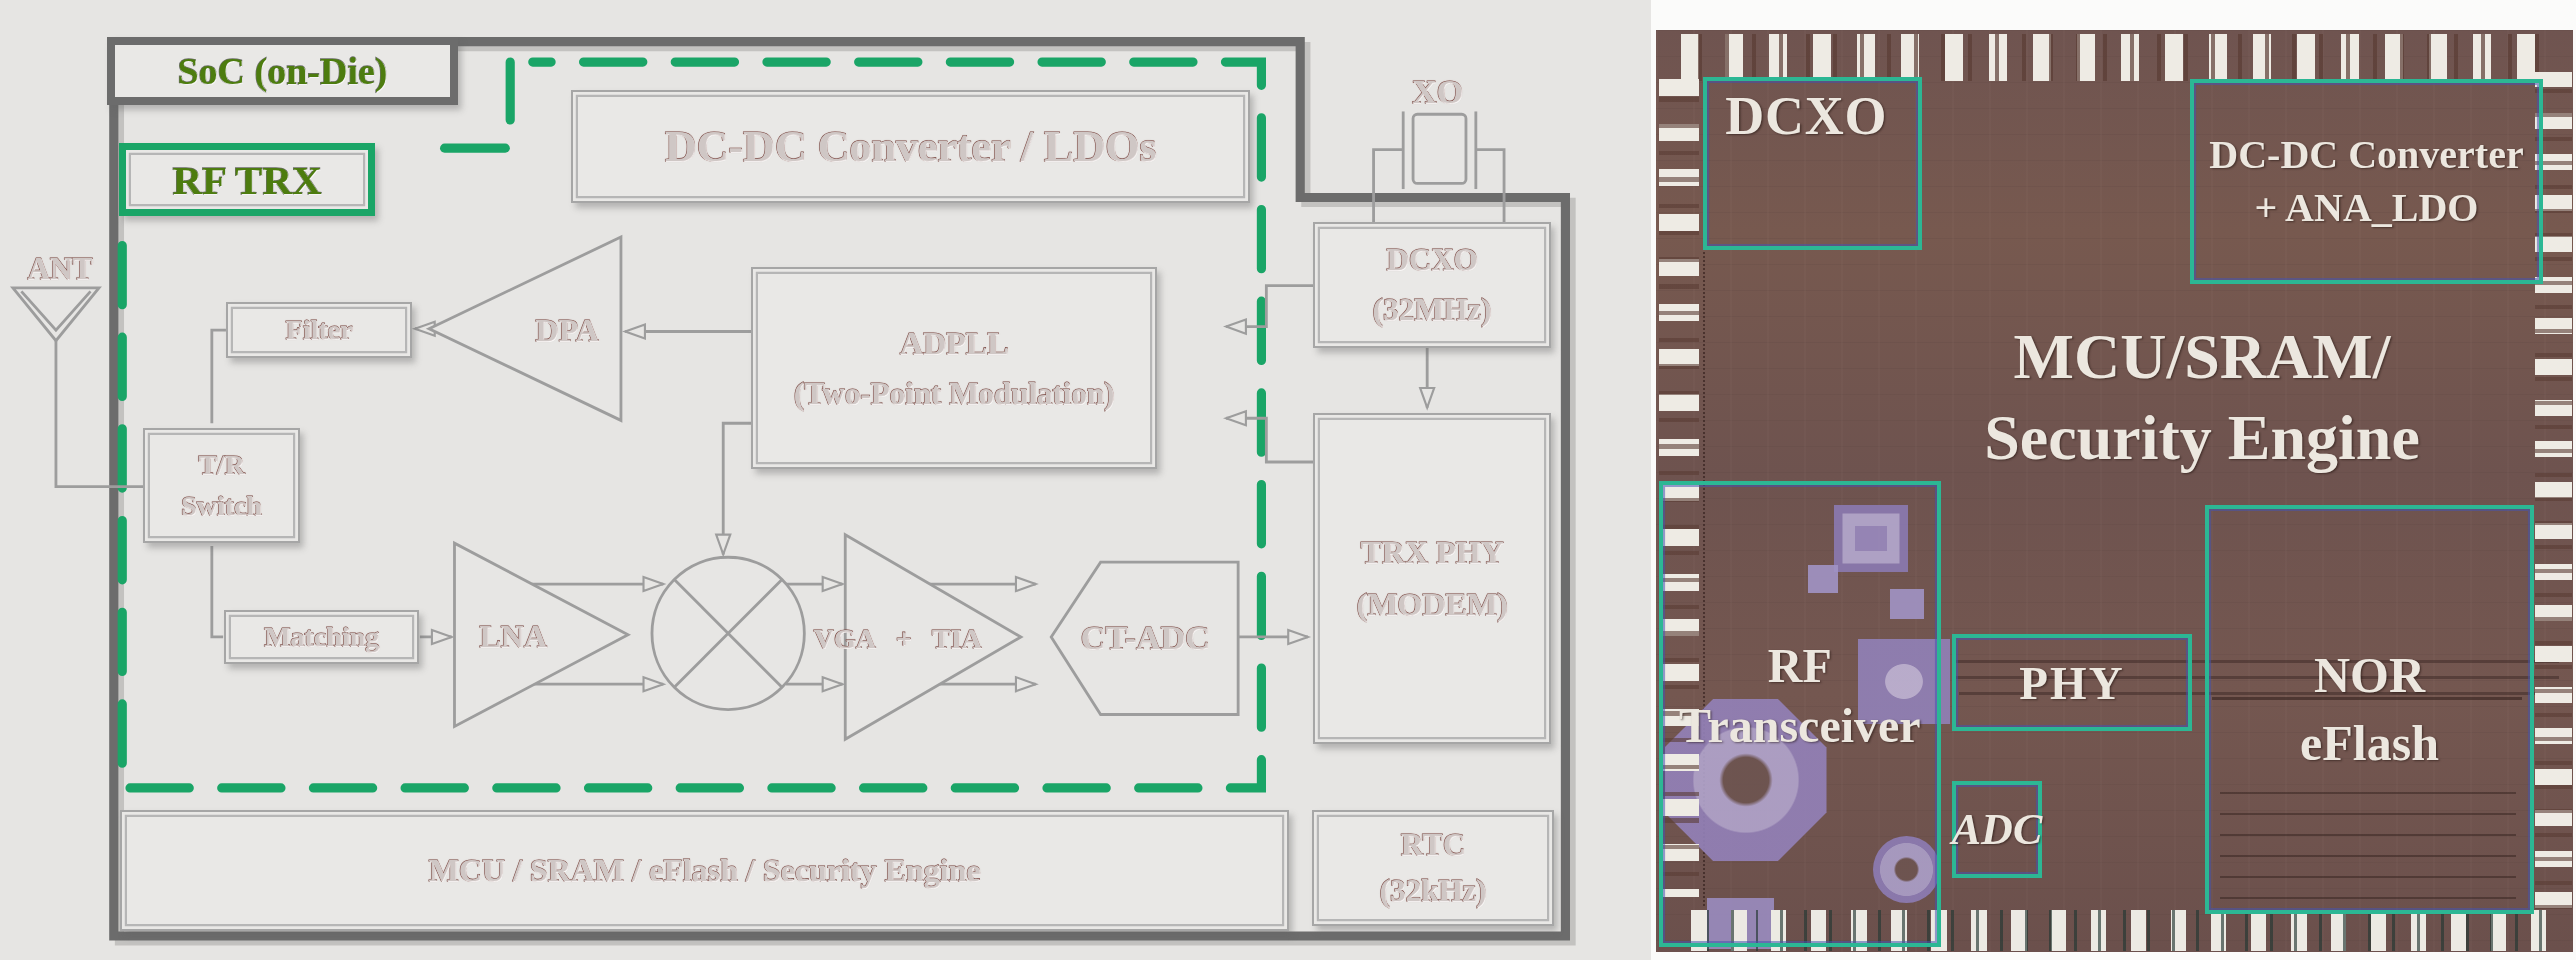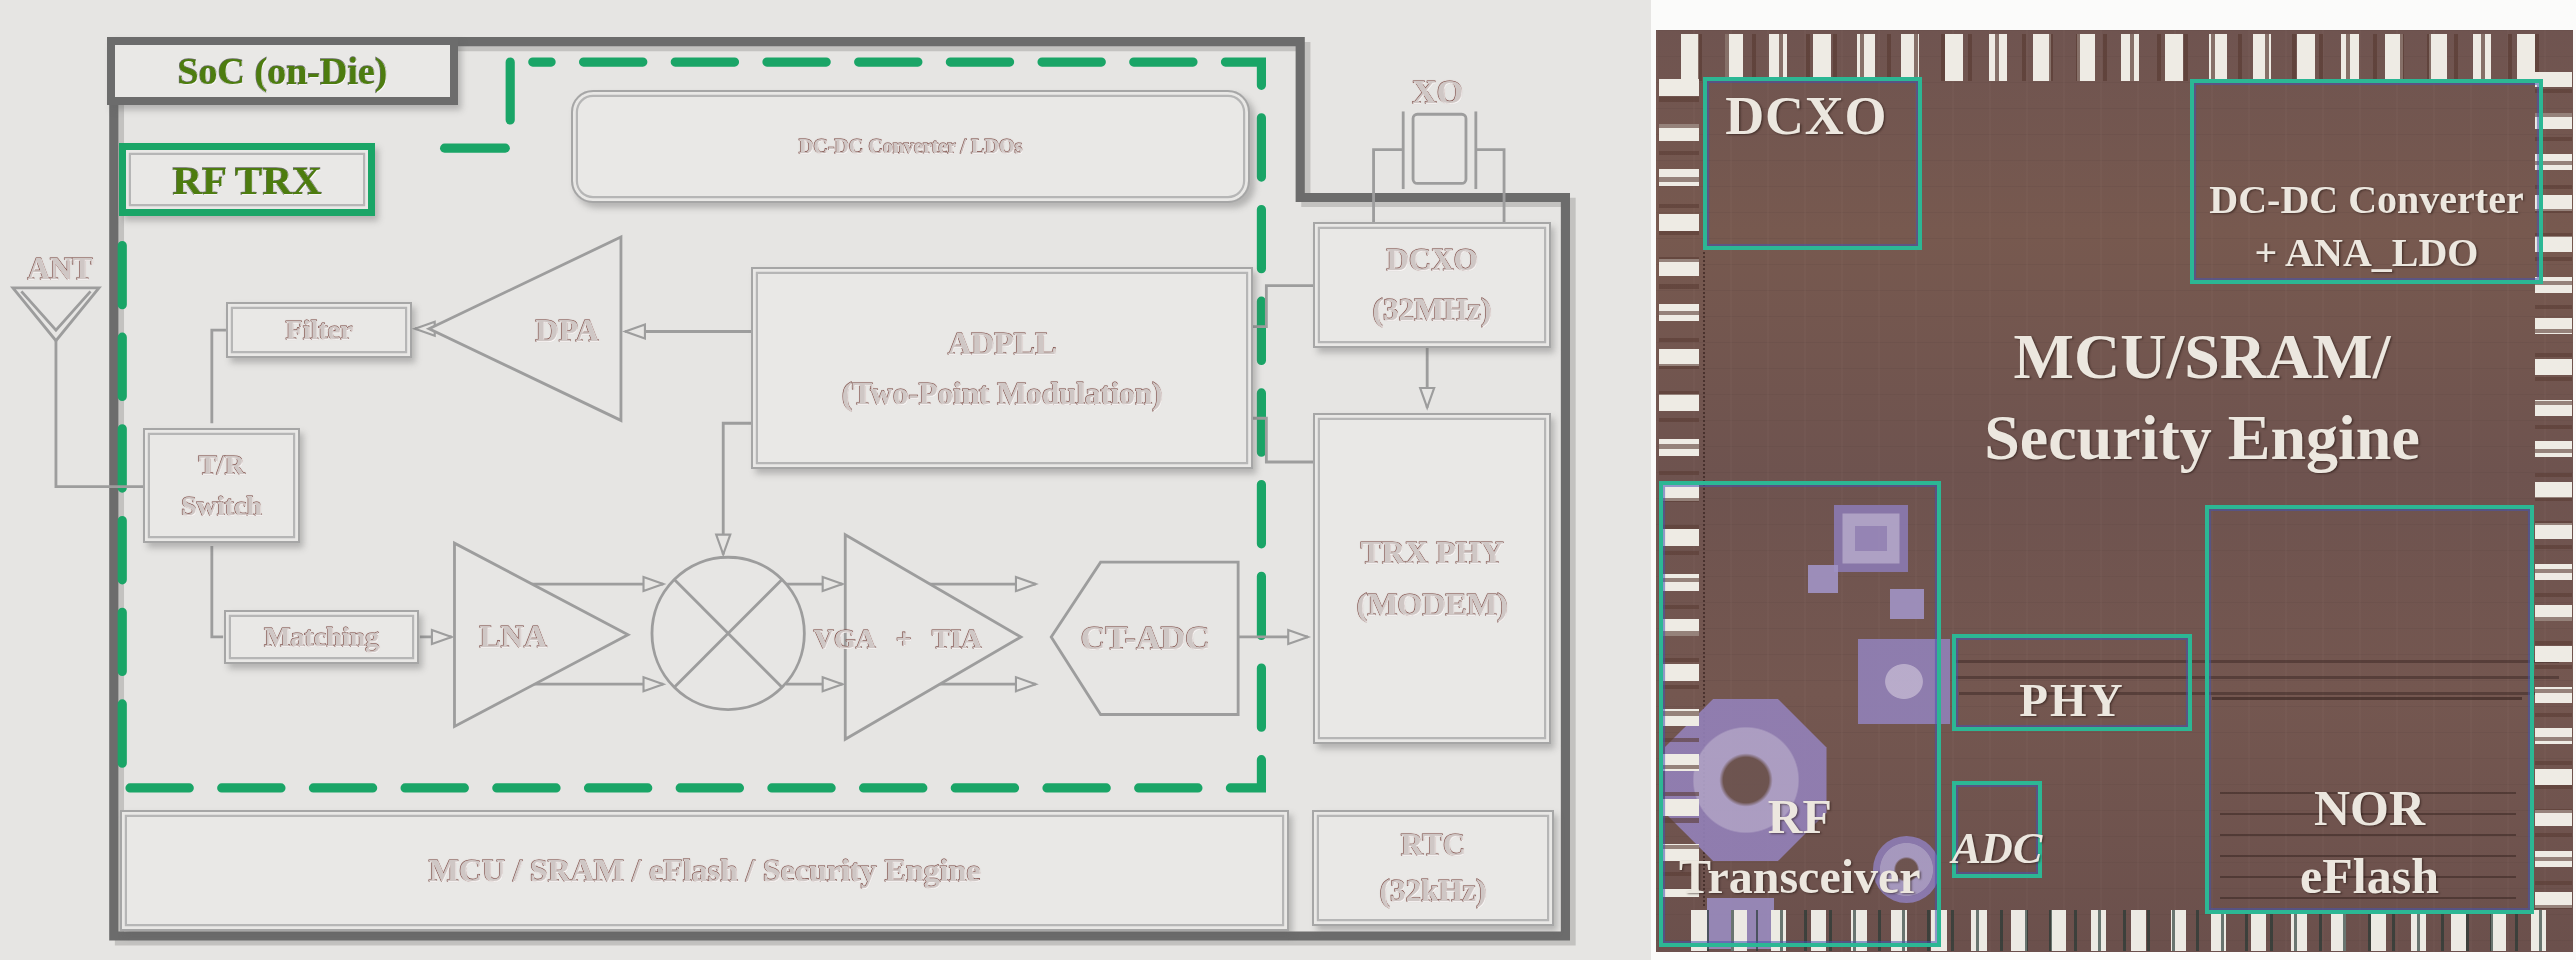--- a/index.html
+++ b/index.html
@@ -13,23 +13,23 @@
   .blk { position:absolute; z-index:2; background:#e9e8e6; border:2.8px solid #a6a6a6;
          box-shadow: inset 0 0 0 2.8px #e9e8e6, inset 0 0 0 5px #b6b6b6, 4.2px 5px 6.3px rgba(100,100,100,.38);
          display:flex; flex-direction:column; align-items:center; justify-content:center; text-align:center; }
   .etch-red { color:#cfc7c5; -webkit-text-stroke:1.1px #7a4a45; paint-order:stroke fill;
               text-shadow:0.7px 0.7px 0 rgba(255,255,255,.85), 0 0 1.4px rgba(130,70,60,.55); font-weight:bold; }
   .etch-gray { color:#4d7c0f; -webkit-text-stroke:1.3px #6f6f6f; paint-order:stroke fill;
                text-shadow:0.7px 0.7px 0 rgba(255,255,255,.9); font-weight:bold; }
 
   .soc-label { left:107px; top:37px; width:351px; height:68px; border:8.5px solid #6c6c6c; font-size:38px; box-shadow:4.2px 5px 6.3px rgba(100,100,100,.38); }
   .rftrx-label { left:119px; top:143px; width:256px; height:73px; border:7.8px solid #1aa567; font-size:41px; }
-  .dcdc-blk { left:571px; top:90px; width:679px; height:113px; font-size:20px;border-radius:22px; }
+  .dcdc-blk { left:571px; top:90px; width:679px; height:113px; font-size:44px; }
   .filter-blk { left:226px; top:302px; width:186px; height:56px; font-size:28px; }
-  .adpll-blk { left:751px; top:267px; width:502px; height:202px; font-size:32px; line-height:1.6; }
+  .adpll-blk { left:751px; top:267px; width:406px; height:202px; font-size:32px; line-height:1.6; }
   .adpll-blk .l2 { font-size:31px; }
   .trsw-blk { left:143px; top:428px; width:157px; height:115px; font-size:28px; line-height:1.45; }
   .matching-blk { left:224px; top:610px; width:195px; height:54px; font-size:28px; }
   .dcxo-blk { left:1313px; top:222px; width:238px; height:126px; font-size:31px; line-height:1.6; }
   .trxphy-blk { left:1313px; top:413px; width:238px; height:331px; font-size:32px; line-height:1.6; }
   .rtc-blk { left:1312px; top:810px; width:242px; height:116px; font-size:31px; line-height:1.5; }
   .mcu-blk { left:120px; top:810px; width:1169px; height:121px; font-size:32px; }
 
   .flabel { position:absolute; z-index:3; display:flex; align-items:center; justify-content:center; text-align:center; background:transparent; }
   .ant-label { left:14px; top:250px; width:92px; height:37px; font-size:31px; }
@@ -75,21 +75,21 @@
   .poct { left:8.5px; top:669px; width:162px; height:162px;
       clip-path:polygon(30% 0,70% 0,100% 30%,100% 70%,70% 100%,30% 100%,0 70%,0 30%);
       background:radial-gradient(closest-side, #6d5450 0 28%, #b2a5ce 33% 64%, #9381b9 66% 100%); }
   .psq4 { left:202px; top:609px; width:92px; height:85px;
       background:radial-gradient(closest-side, #c0b5d8 0 40%, #9181b8 42% 100%); }
   .pring { left:217px; top:806px; width:67px; height:67px; border-radius:50%;
       background:radial-gradient(closest-side, #6d5450 0 32%, #aca0ca 38% 78%, #8d7cb5 80% 100%); }
   .psq5 { left:51px; top:868px; width:67px; height:51px; background:#9a8cc0; }
 
   .anno { position:absolute; z-index:4; border:4.2px solid #2cb794;
-      box-shadow:inset 0 0 0 2.1px rgba(69,83,176,.55); display:flex; align-items:flex-end; justify-content:center; text-align:center; }
+      box-shadow:inset 0 0 0 2.1px rgba(69,83,176,.55); display:flex; align-items:center; justify-content:center; text-align:center; }
   .die-text { color:#ece7df; font-weight:bold; text-shadow:1.4px 1.4px 2.1px rgba(30,15,12,.5); }
   .anno-dcxo { left:47px; top:47px; width:219px; height:173px; align-items:flex-start; justify-content:flex-start; padding:4.2px 0 0 18.3px; }
   .anno-dcxo .die-text { font-size:54px; letter-spacing:0.7px; }
   .anno-dcdc { left:534px; top:49px; width:353px; height:205px; }
   .anno-dcdc .die-text { font-size:40px; line-height:1.32; }
   .anno-rf { left:2.8px; top:451px; width:282px; height:466px; padding-bottom:36px; }
   .anno-rf .die-text { font-size:48px; line-height:1.25; }
   .anno-phy { left:296px; top:604px; width:240px; height:97px; }
   .anno-phy .die-text { font-size:47px; letter-spacing:2.1px; }
   .anno-adc { left:296px; top:751px; width:90px; height:97px; }

